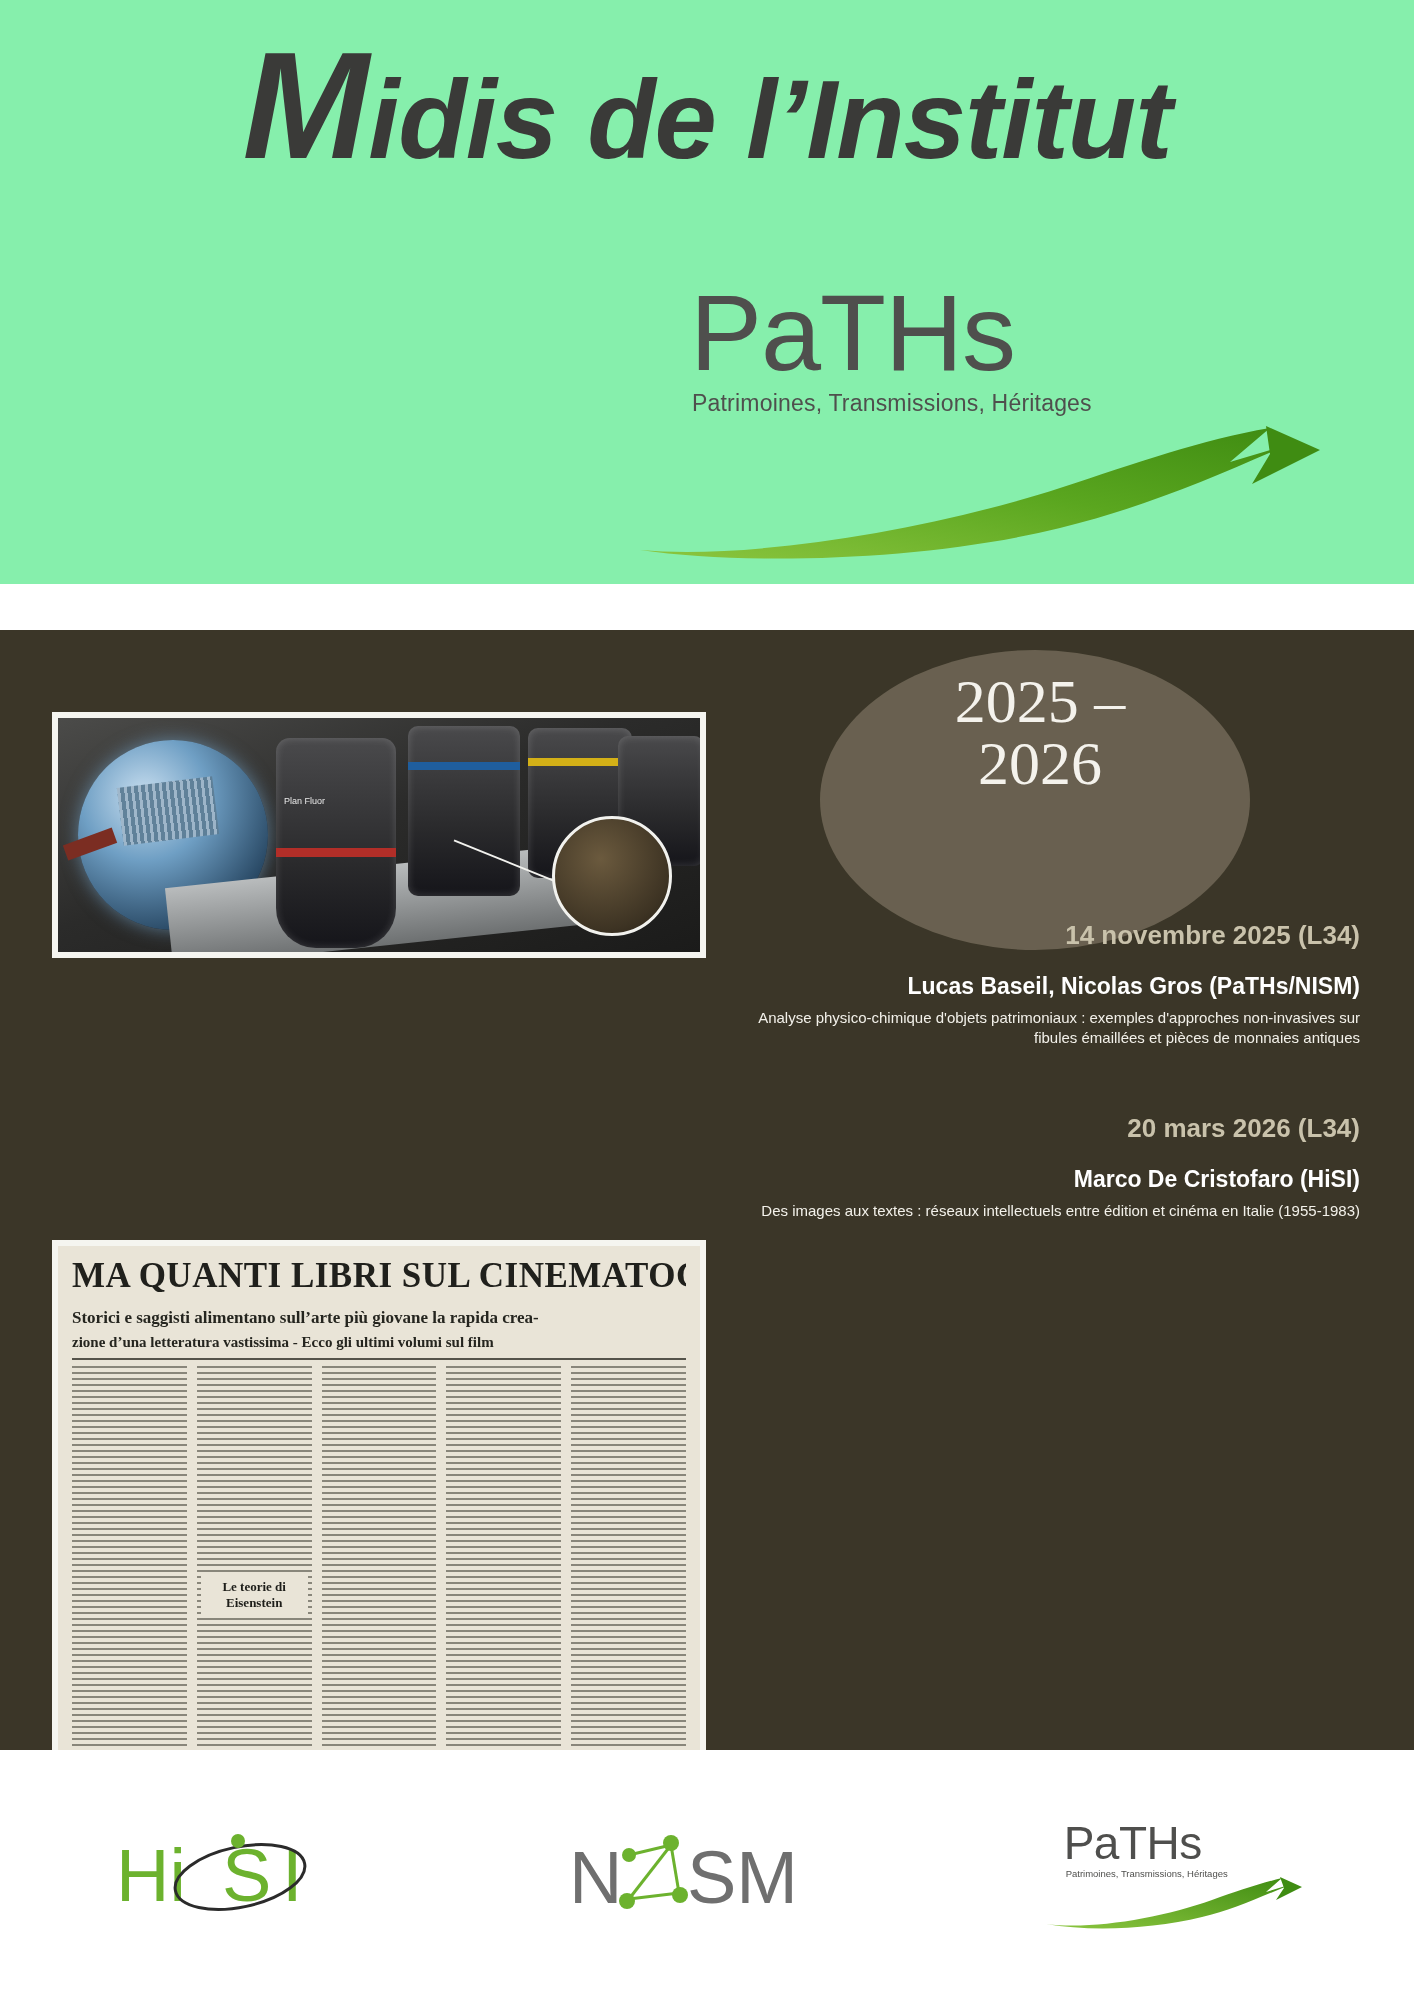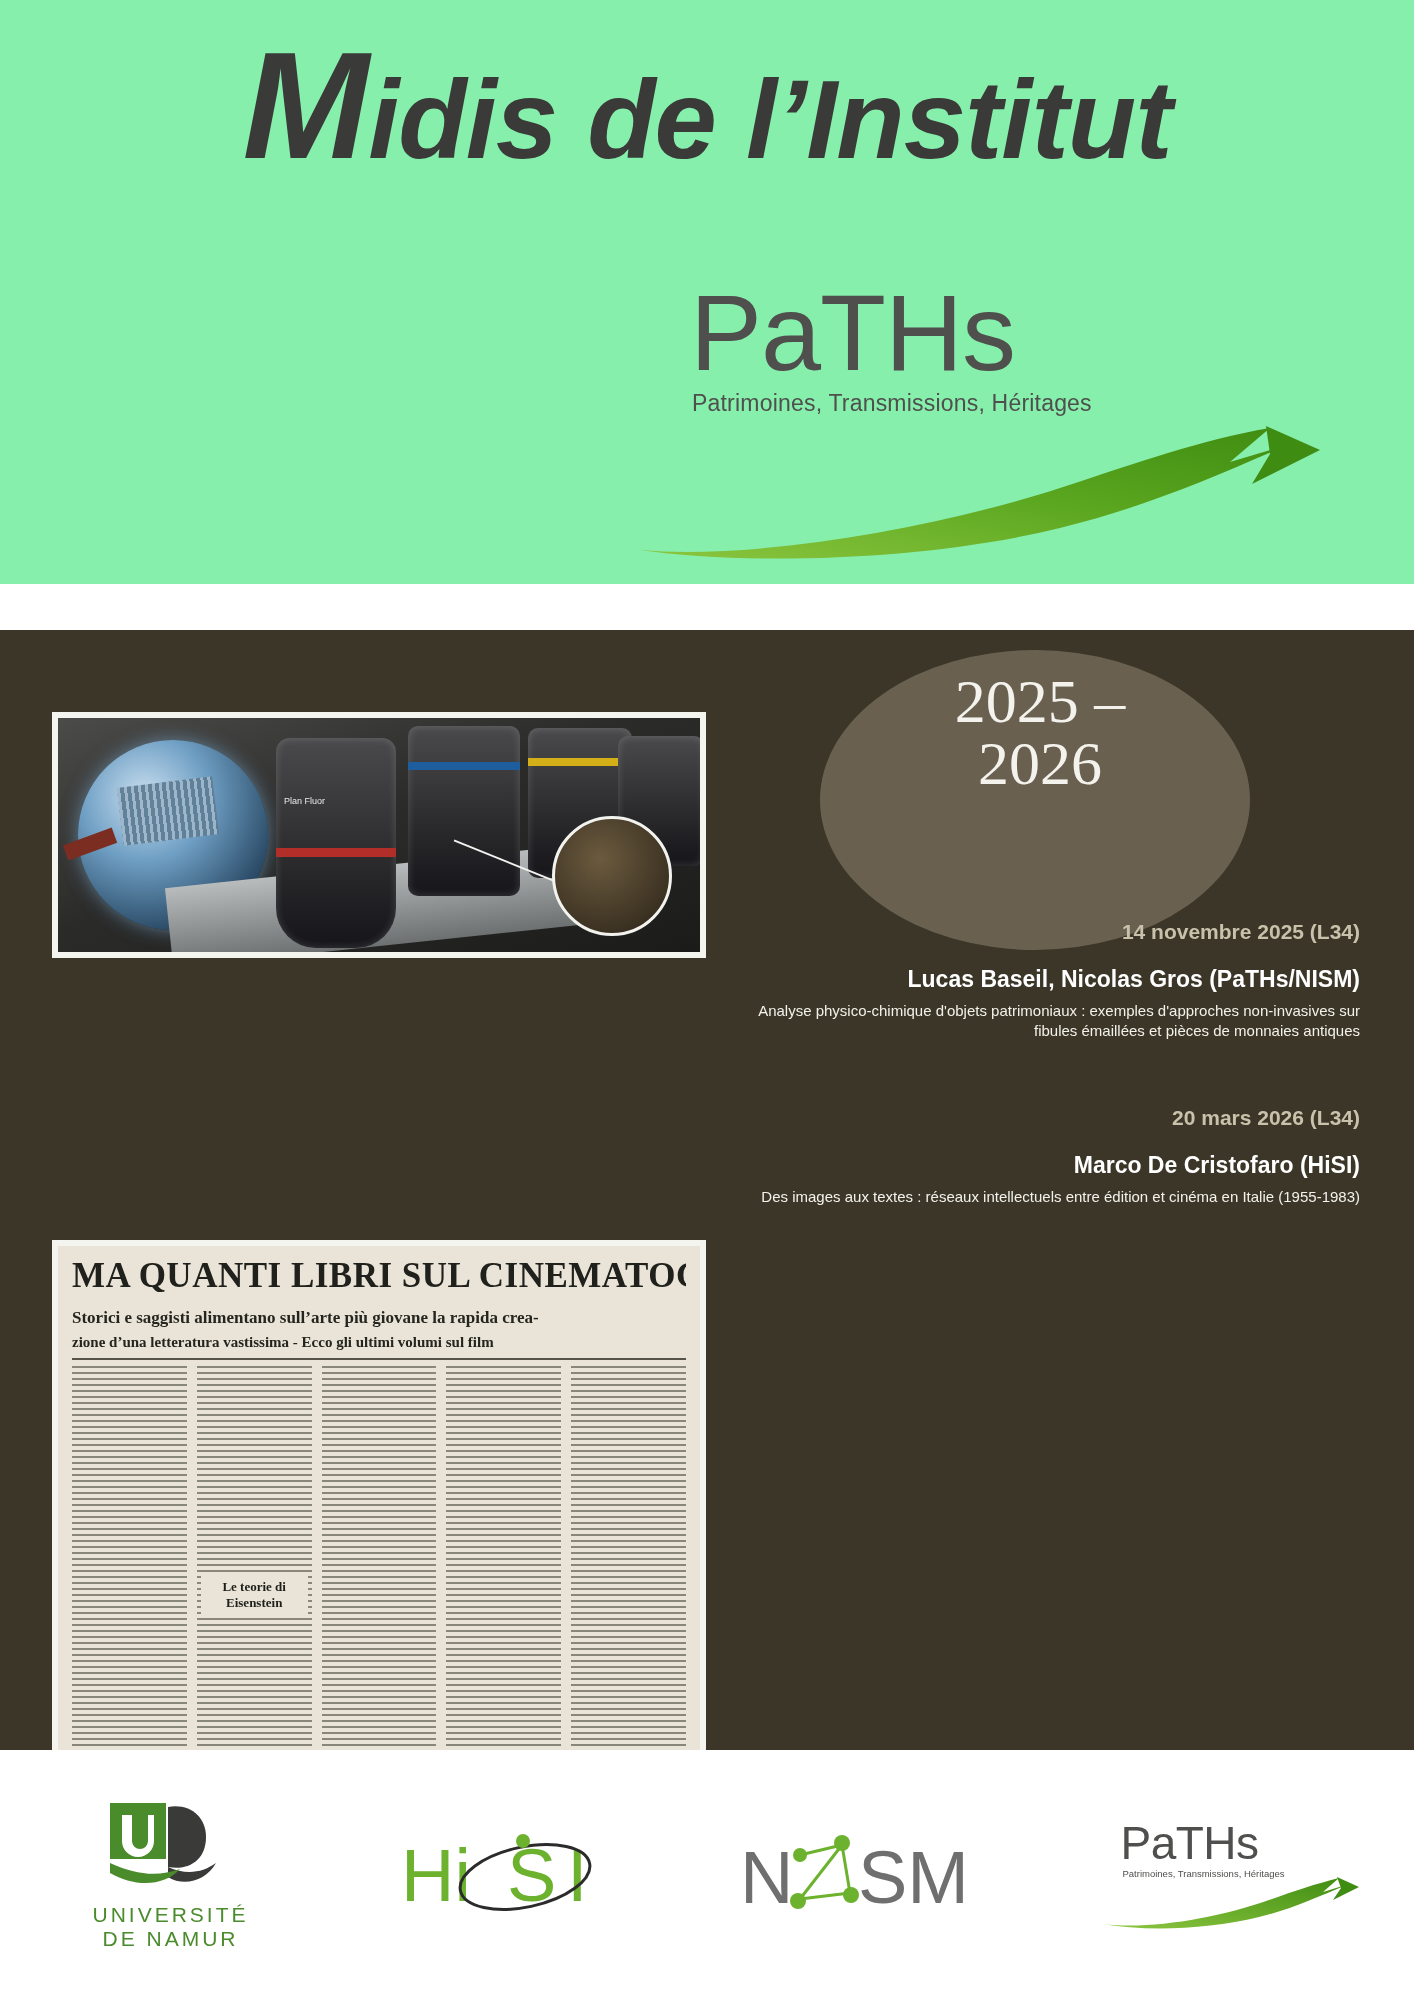--- a/index.html
+++ b/index.html
@@ -205,21 +205,21 @@
   .talks {
     position: absolute;
     left: 740px;
     top: 290px;
     width: 620px;
     text-align: right;
     color: #f2efe7;
   }
   .talk { margin-bottom: 64px; }
   .talk-date {
-    font-size: 21px;
+    font-size: 26px;
     font-weight: bold;
     color: #c9c2ab;
     margin-bottom: 22px;
   }
   .talk-speakers {
     font-size: 23px;
     font-weight: bold;
     color: #ffffff;
     margin-bottom: 8px;
   }
@@ -361,31 +361,20 @@
       <div class="talk-speakers">Marco De Cristofaro (HiSI)</div>
       <div class="talk-title">Des images aux textes : réseaux intellectuels entre édition et cinéma en Italie (1955-1983)</div>
     </div>
 
   </div>
 </div>
 
 <div class="footer">
   <div class="logos">
 
-    <div class="logo-unamur">
-      <svg class="mark" viewBox="0 0 120 92">
-        <rect x="2" y="2" width="56" height="56" fill="#4a8b2c"></rect>
-        <path d="M14 14 h10 v26 a8 8 0 0 0 16 0 V14 h6 v26 a16 16 0 0 1 -32 0 Z" fill="#ffffff"></path>
-        <path d="M60 6 c22 -4 38 10 38 30 c0 22 -16 34 -38 30 Z" fill="#3a3a38"></path>
-        <path d="M60 66 c18 8 34 6 48 -4 c-10 18 -32 24 -48 14 Z" fill="#3a3a38"></path>
-        <path d="M2 62 c26 12 48 14 70 6 c-16 18 -46 18 -70 4 Z" fill="#4a8b2c"></path>
-      </svg>
-      <div class="t1">UNIVERSITÉ</div>
-      <div class="t2">DE NAMUR</div>
-    </div>
 
     <div class="logo-hisi">
       <svg viewBox="0 0 230 120">
         <text x="4" y="86" font-family="Liberation Sans, sans-serif" font-size="74" fill="#6cb22e">Hi</text>
         <text x="110" y="86" font-family="Liberation Sans, sans-serif" font-size="74" fill="#6cb22e">S</text>
         <text x="170" y="86" font-family="Liberation Sans, sans-serif" font-size="74" fill="#6cb22e">I</text>
         <ellipse cx="128" cy="62" rx="66" ry="30" fill="none" stroke="#2b2b2b" stroke-width="3" transform="rotate(-12 128 62)"></ellipse>
         <circle cx="126" cy="26" r="7" fill="#6cb22e"></circle>
       </svg>
     </div>

